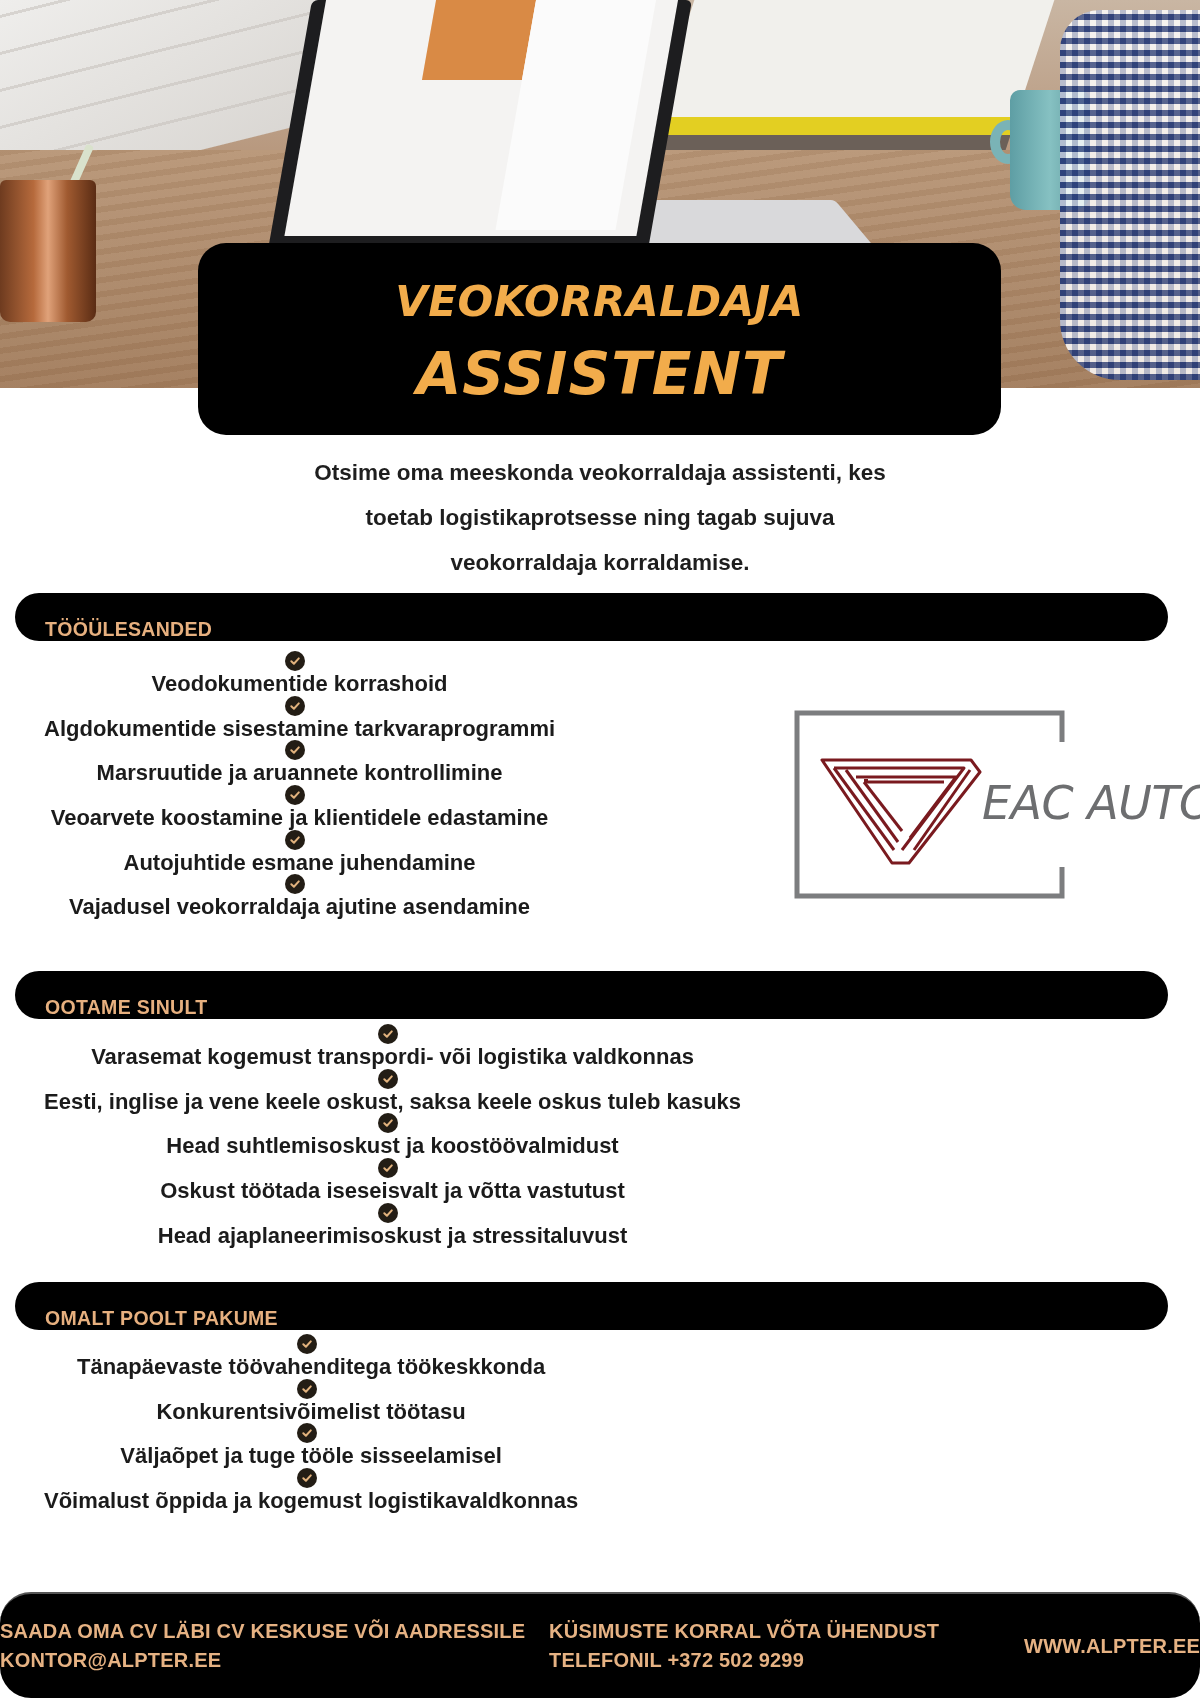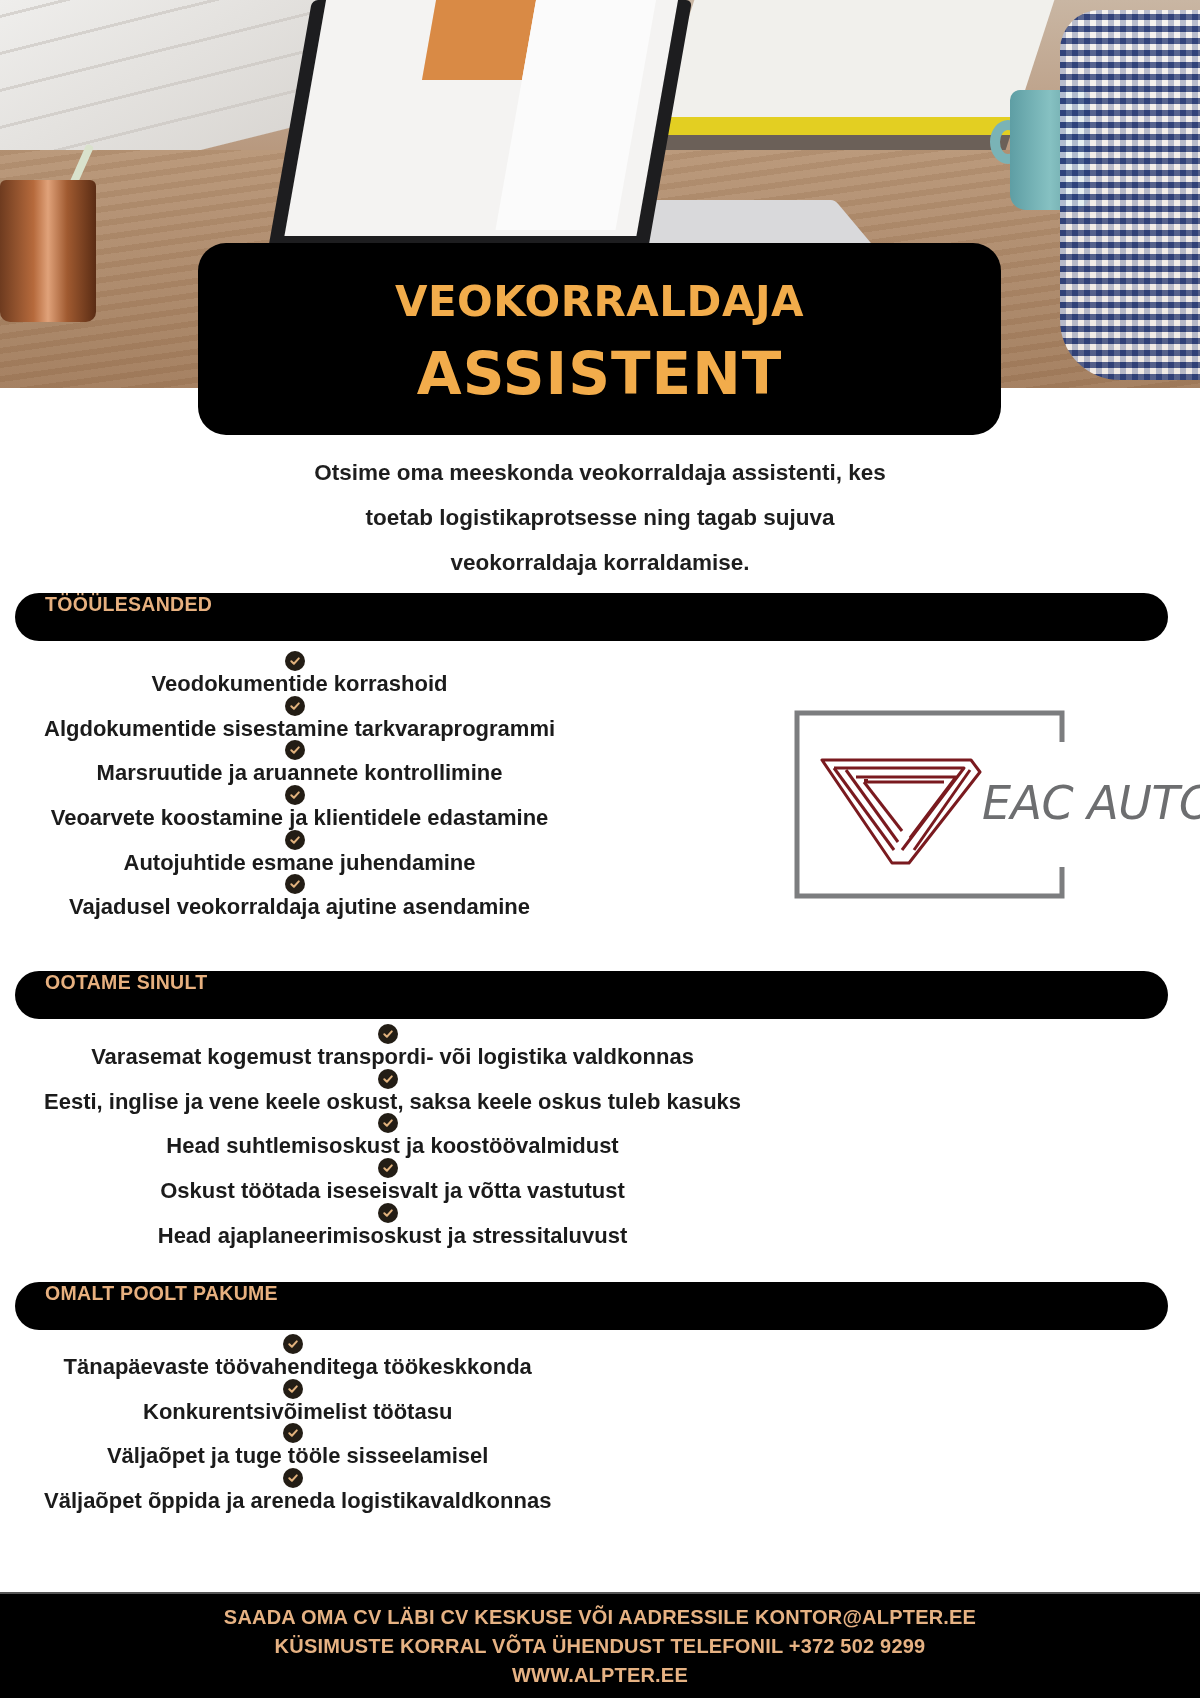--- a/index.html
+++ b/index.html
@@ -65,42 +65,42 @@
     position: absolute; left: 1060px; top: 10px; width: 150px; height: 370px; border-radius: 40px 0 0 60px;
     background:
       repeating-linear-gradient(0deg, rgba(40,60,120,0.75) 0 6px, rgba(255,255,255,0.6) 6px 12px),
       repeating-linear-gradient(90deg, rgba(40,60,120,0.75) 0 6px, rgba(255,255,255,0.6) 6px 12px);
   }
 
   
   .title-card {
     position: absolute; left: 198px; top: 243px; width: 803px; height: 192px;
     background: #000; border-radius: 28px;
-    display: flex; flex-direction: column; align-items: center; justify-content: center;
+    display: flex; flex-direction: column; align-items: center; justify-content: center; font-style: italic;
   }
   .title-line1 {
     font-family: "DejaVu Sans", sans-serif; font-weight: bold; color: #f2ac4b;
     font-size: 42px; letter-spacing: 0.5px; line-height: 1; margin-top: 6px;
   }
   .title-line2 {
     font-family: "DejaVu Sans", sans-serif; font-weight: bold; color: #f2ac4b;
     font-size: 58px; letter-spacing: 1px; line-height: 1; margin-top: 22px;
   }
 
   
   .intro {
     position: absolute; left: 200px; top: 450px; width: 800px; text-align: center;
     font-family: "Liberation Sans", sans-serif; font-weight: bold; font-size: 22.5px; line-height: 45px; color: #1e1e1e;
   }
   .intro span { display: block; }
 
   
   .section-bar {
     position: absolute; left: 15px; width: 1153px; height: 48px; background: #000; border-radius: 24px;
-    display: flex; align-items: flex-start; padding-left: 30px;
+    display: flex; align-items: flex-end; padding-left: 30px;
   }
   .section-bar span {
     font-family: "Liberation Sans", sans-serif; font-weight: bold; font-size: 19.5px; color: #e7b07f; letter-spacing: 0.3px;
   }
 
   
   .list { position: absolute; left: 44px; list-style: none; }
   .list li {
     display: flex; align-items: center; height: 44.7px;
     font-family: "Liberation Sans", sans-serif; font-weight: bold; font-size: 22px; color: #1b1b1b; flex-direction: column;
@@ -111,21 +111,21 @@
   }
   .check svg { width: 12px; height: 12px; }
 
   
   .logo { position: absolute; left: 754px; top: 710px; width: 440px; height: 190px; margin-left: 40px; }
 
   
   .footer {
     position: absolute; left: 0; top: 1592px; width: 1200px; height: 106px; background: #000;
     border-top: 2px solid #555;
-    display: flex; flex-direction: column; align-items: center; justify-content: center;
+    display: flex; align-items: center; justify-content: center; border-radius: 31px;
   }
   .footer span {
     display: block; font-family: "Liberation Sans", sans-serif; font-weight: bold; font-size: 20px;
     color: #e6b283; line-height: 29px; letter-spacing: 0.2px;
   }
 </style>
 </head>
 <body>
 
 <div class="hero">
@@ -304,21 +304,21 @@
         </svg>
       </span>
       <span>Väljaõpet ja tuge tööle sisseelamisel</span>
     </li>
   <li>
       <span class="check">
         <svg viewBox="0 0 12 12">
           <path d="M2.3 6.2 L4.9 8.7 L9.8 3.4" fill="none" stroke="#e2b27d" stroke-width="2" stroke-linecap="round" stroke-linejoin="round"></path>
         </svg>
       </span>
-      <span>Väljaõpet õppida ja areneda logistikavaldkonnas</span>
+      <span>Võimalust õppida ja kogemust logistikavaldkonnas</span>
     </li>
 </ul>
 
 <div class="footer">
   <span>SAADA OMA CV LÄBI CV KESKUSE VÕI AADRESSILE KONTOR@ALPTER.EE</span>
   <span>KÜSIMUSTE KORRAL VÕTA ÜHENDUST TELEFONIL +372 502 9299</span>
   <span>WWW.ALPTER.EE</span>
 </div>
 
 </body></html>

